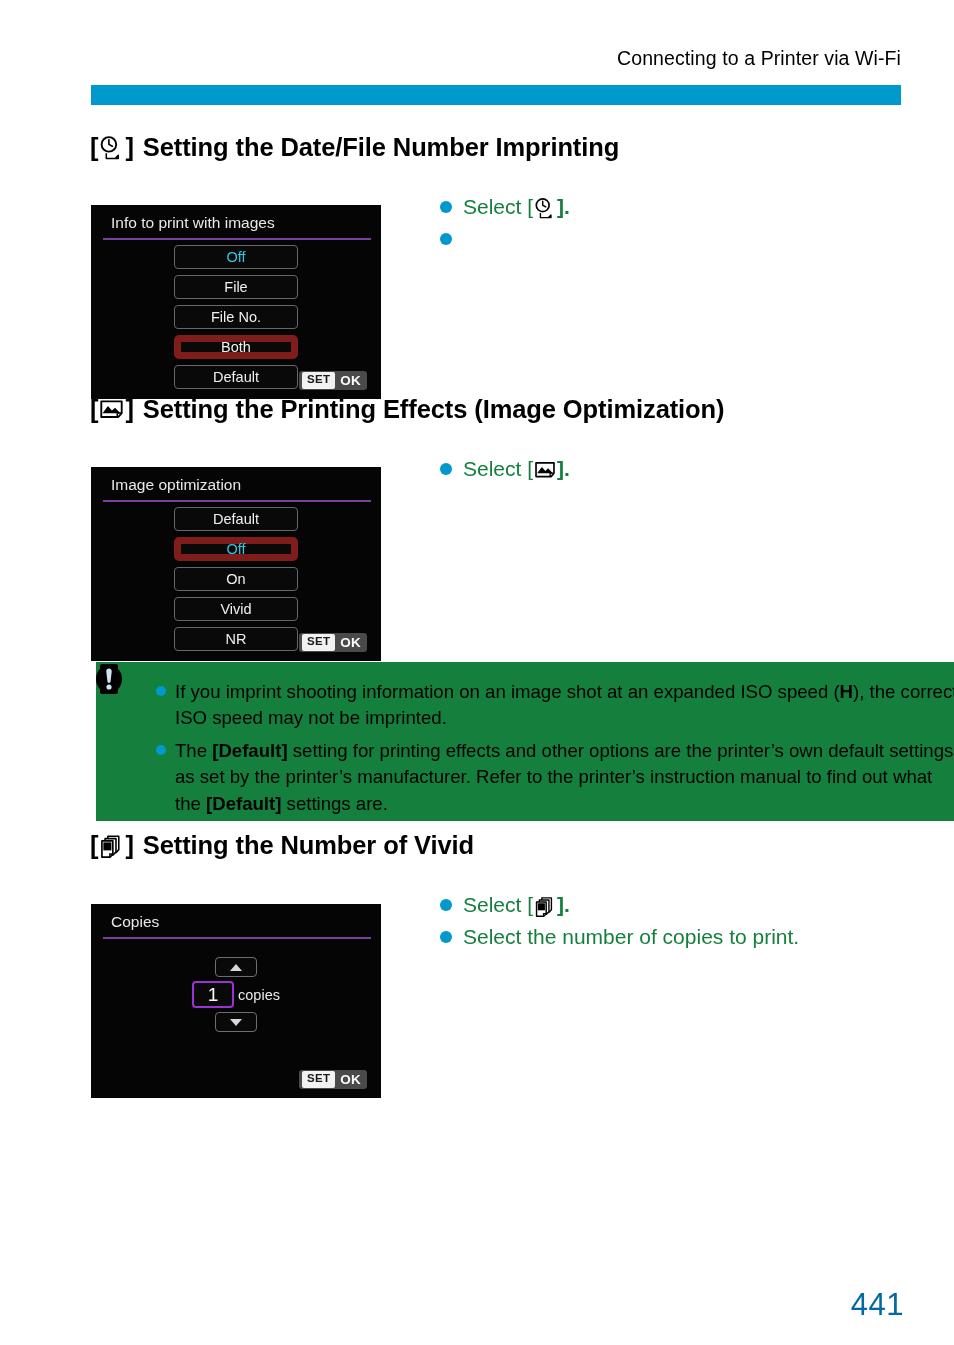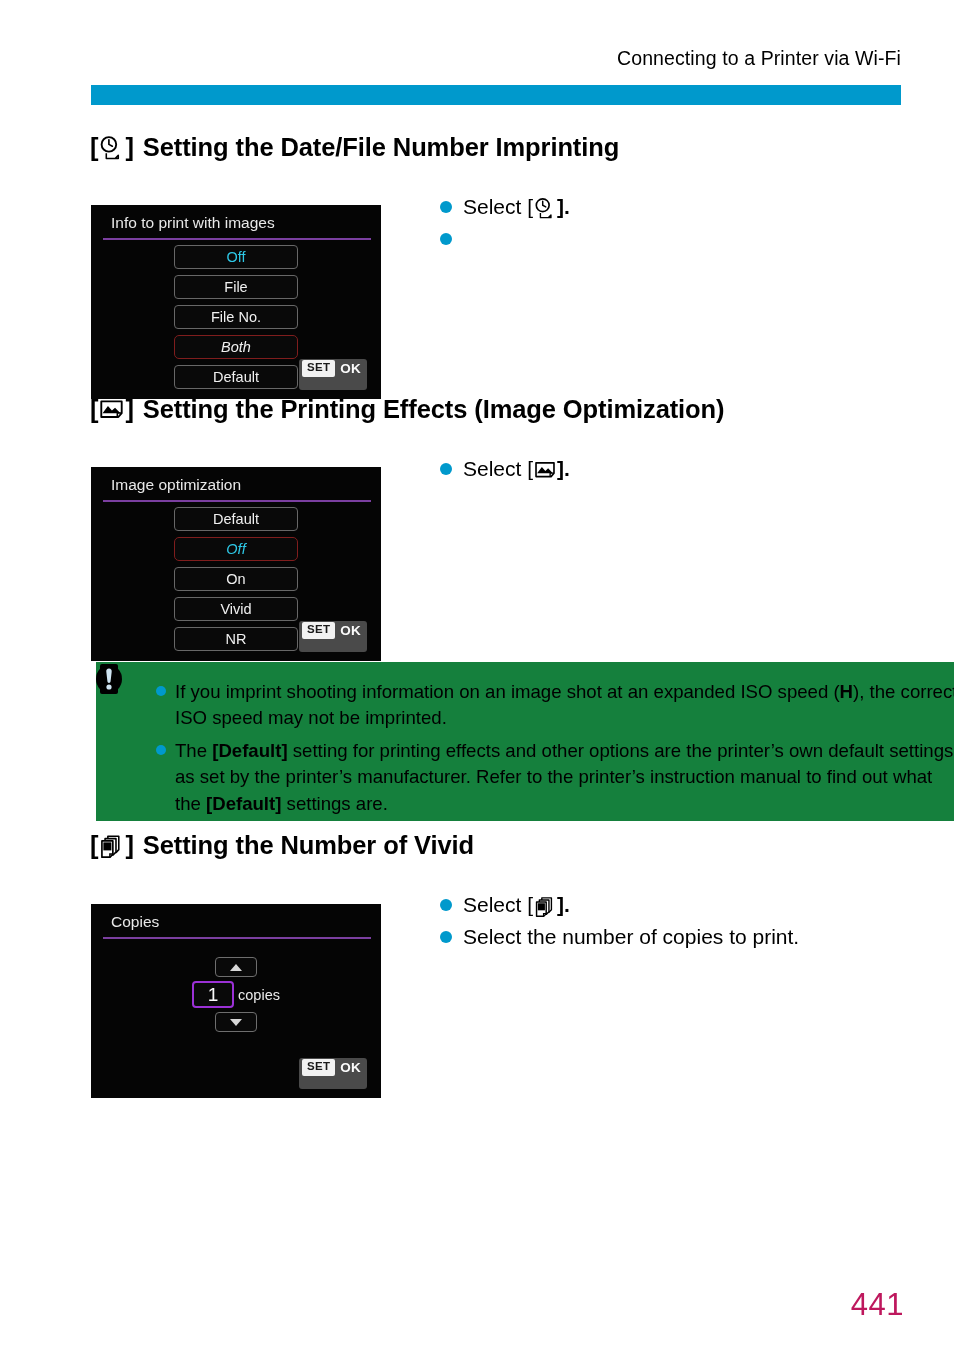--- a/index.html
+++ b/index.html
@@ -104,35 +104,34 @@
     box-sizing: border-box;
     display: flex;
     align-items: center;
     justify-content: center;
     font-size: 14.5px;
     color: #f0f0f0;
     background: #090909;
   }
   .cam-opt.cyan { color: #2ec8e6; }
   .cam-opt.selected {
-    border: 1px solid #7f1d1d;
+    border: 7px solid #7f1d1d;
     border-radius: 5px;
-    font-style: italic;
   }
 
   .set-ok {
     position: absolute;
     right: 14px;
     bottom: 9px;
     height: 19px;
     background: #4a4a4a;
     border-radius: 3px;
     display: flex;
     align-items: center;
-    padding: 0 6px 12px 3px;
+    padding: 0 6px 0 3px;
     gap: 5px;
   }
   .set-chip {
     background: #f2f2f2;
     color: #1a1a1a;
     font-size: 11.5px;
     font-weight: bold;
     line-height: 1;
     padding: 2px 5px 3px 5px;
     border-radius: 2px;
@@ -204,21 +203,21 @@
 
   
   .steps {
     position: absolute;
   }
   .step {
     display: flex;
     align-items: flex-start;
     margin-bottom: 4px;
     font-size: 21px;
-    color: #000000;
+    color: #15803d;
     white-space: nowrap;
     line-height: 1.35;
   }
   .dot {
     width: 12px;
     height: 12px;
     border-radius: 50%;
     background: #0099cc;
     flex: 0 0 auto;
     margin-top: 8px;
@@ -273,21 +272,21 @@
     margin-right: 9px;
   }
   .caution-item b { font-weight: bold; }
 
   
   .folio {
     position: absolute;
     right: 50px;
     bottom: 22px;
     font-size: 31px;
-    color: #be185d;
+    color: #0369a1;
     letter-spacing: 0.5px;
   }
 </style>
 </head>
 <body>
 
 <div class="page">
 
   <div class="running-head">Connecting to a Printer via Wi-Fi</div>
   <div class="header-rule"></div>

